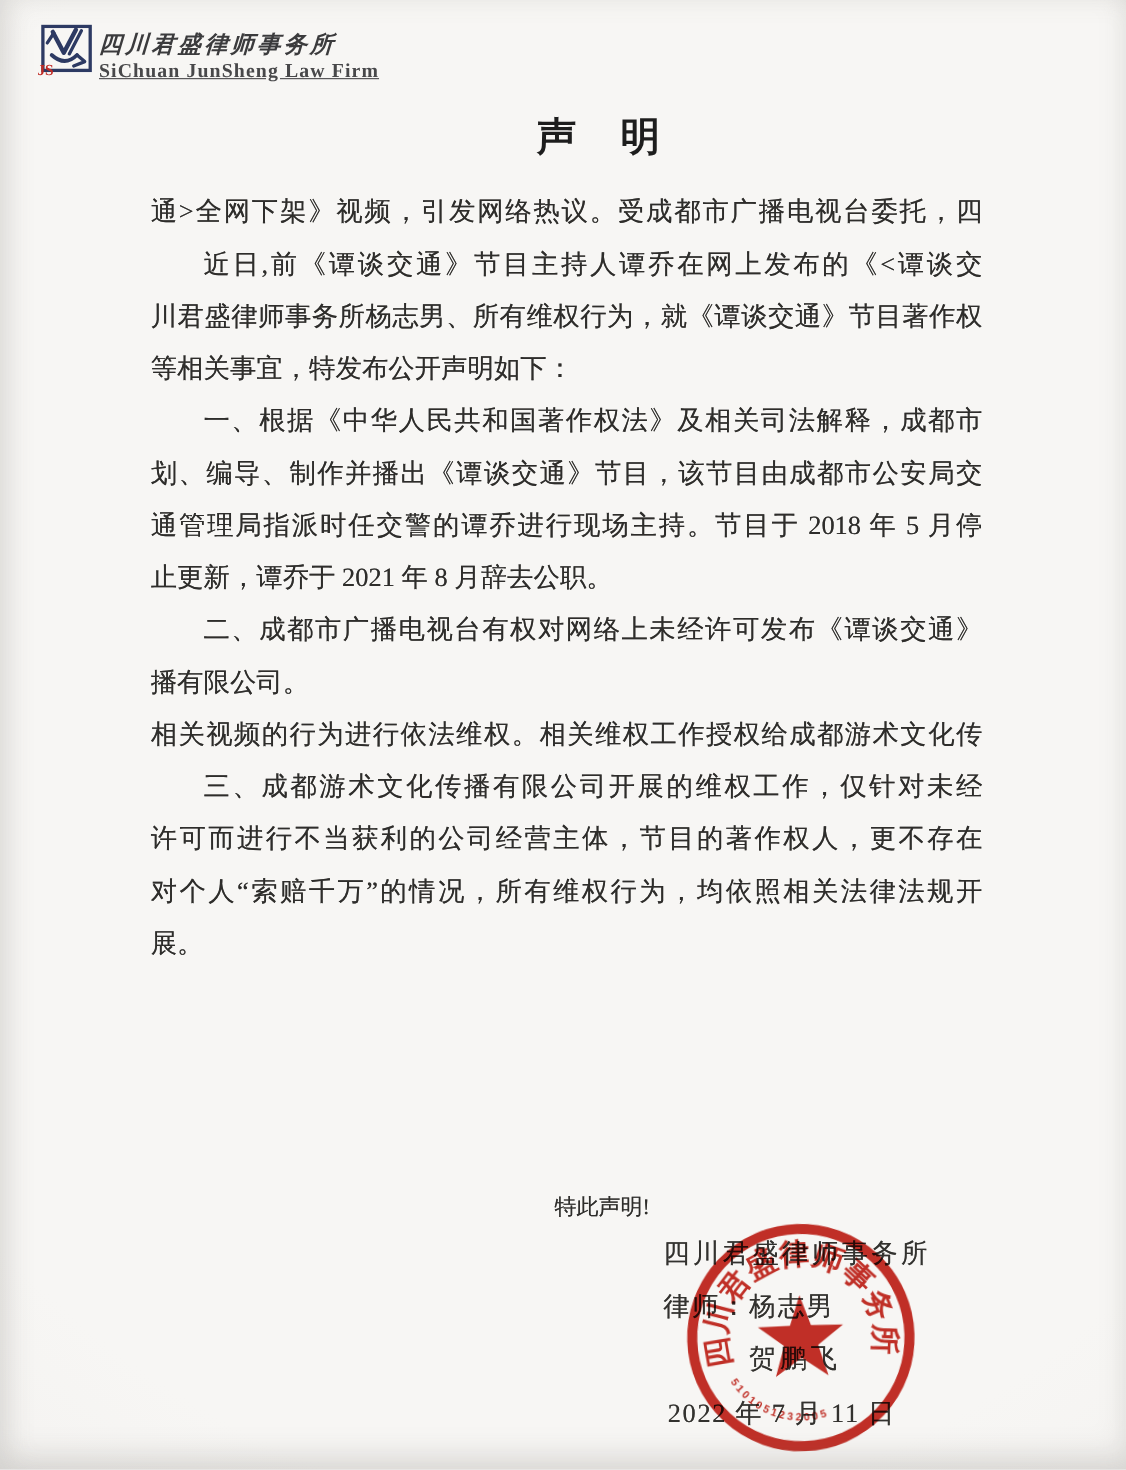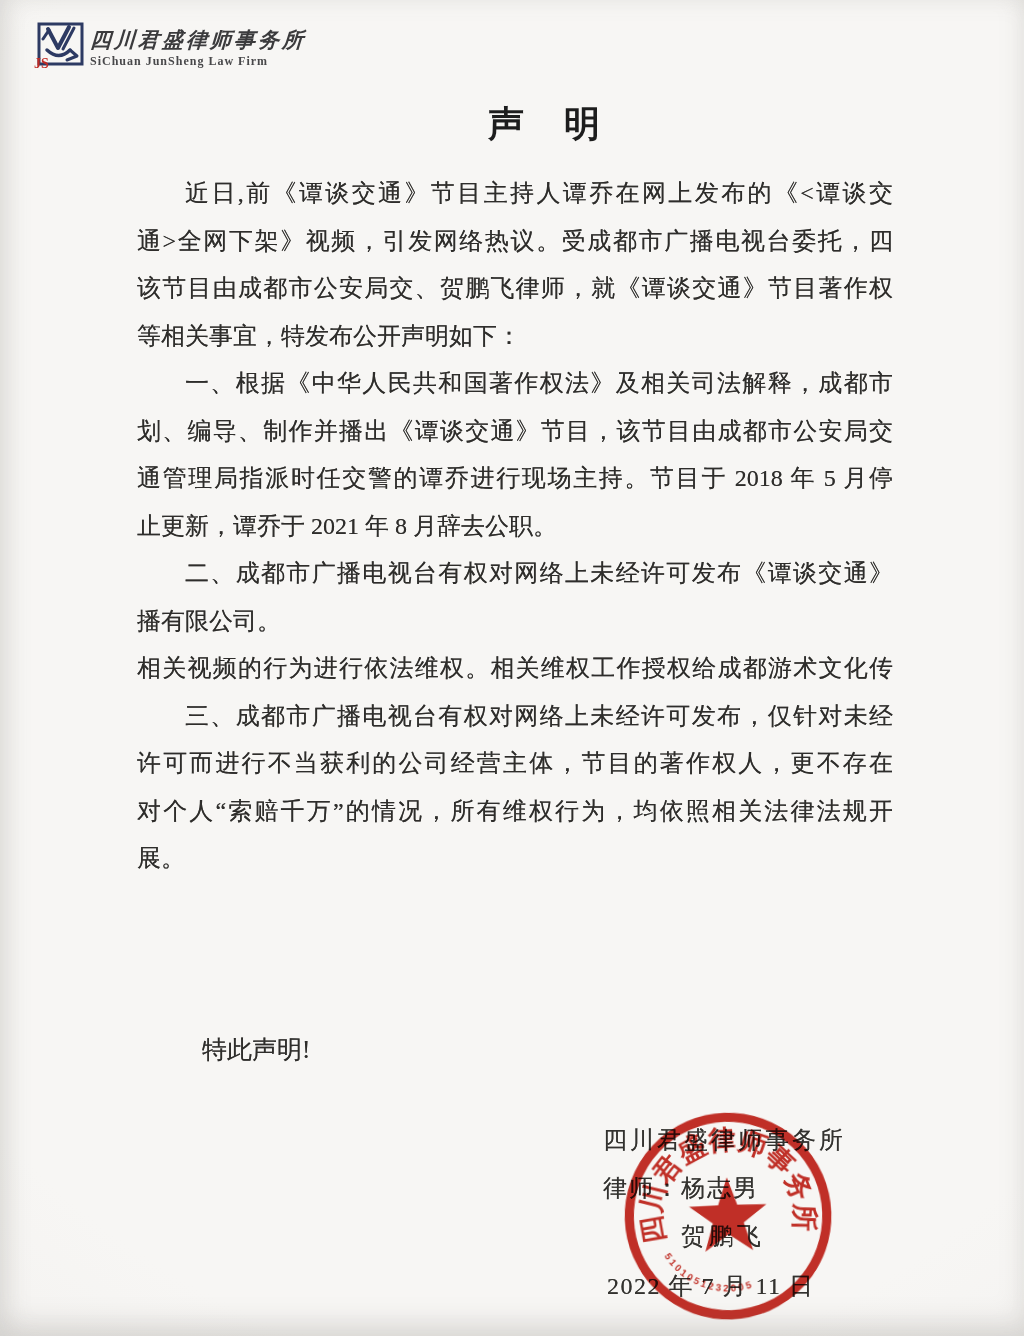--- a/index.html
+++ b/index.html
@@ -20,21 +20,21 @@
 
   
   .logo-box{position:absolute;left:33px;top:22px;width:54px;height:50px;text-align:right;}
   .firm-cn{
     position:absolute;left:90px;top:26px;
     font-size:21px;font-weight:bold;letter-spacing:3px;color:#3b3b3d;
     font-style:italic;transform:skewX(-3deg);
   }
   .firm-en{
     position:absolute;left:90px;top:54px;
-    font-size:12px;font-weight:bold;letter-spacing:1px;color:#48484a;
+    font-size:18px;font-weight:bold;letter-spacing:1px;color:#48484a;text-decoration:underline;
   }
 
   
   .doc-title{
     position:absolute;left:0;top:100px;width:100%;
     text-align:center;font-size:36px;font-weight:bold;color:#1d1d1d;
     letter-spacing:2px;
     padding-left:33px;
   }
 
@@ -42,23 +42,24 @@
   .doc-body{
     position:absolute;left:137px;top:170px;width:756px;
     font-size:24px;line-height:47.5px;
     text-shadow:0 0 .6px rgba(46,45,43,.7);
   }
   .line{text-align:justify;text-align-last:justify;height:47.5px;overflow:hidden;}
   .line.first{text-indent:48px;}
   .line.last{text-align-last:left;}
 
   .closing{
-    position:absolute;left:137px;top:1026px;width:756px;
-    font-size:25px;line-height:47.5px;text-indent:65px;
+    position:absolute;left:137px;top:1075px;width:756px;
+    font-size:20px;line-height:47.5px;text-indent:65px;
     text-shadow:0 0 .6px rgba(46,45,43,.7);
+    text-align:center;
   }
 
   
   .sig{position:absolute;font-size:24px;line-height:32px;color:#33322f;
        text-shadow:0 0 .6px rgba(46,45,43,.7);white-space:nowrap;}
   .sig-firm{left:603px;top:1124px;letter-spacing:3px;}
   .sig-lawyer{left:603px;top:1172px;letter-spacing:2px;}
   .sig-lawyer2{left:681px;top:1220px;letter-spacing:4px;}
   .sig-date{left:607px;top:1270px;letter-spacing:1.5px;}
 
@@ -84,32 +85,32 @@
       <path d="M37 28 L44 34 L34 38" fill="none" stroke="#2d3a63" stroke-width="3" stroke-linecap="round" stroke-linejoin="round"></path>
       <text x="1" y="46" font-size="14" font-weight="bold" fill="#c02a24" font-family="Liberation Serif, DejaVu Serif, serif">JS</text>
     </svg>
   </div>
   <div class="firm-cn">四川君盛律师事务所</div>
   <div class="firm-en">SiChuan JunSheng Law Firm</div>
 
   <div class="doc-title">声　明</div>
 
   <div class="doc-body">
+      <div class="line">通&gt;全网下架》视频，引发网络热议。受成都市广播电视台委托，四</div>
       <div class="line first">近日,前《谭谈交通》节目主持人谭乔在网上发布的《&lt;谭谈交</div>
-      <div class="line">通&gt;全网下架》视频，引发网络热议。受成都市广播电视台委托，四</div>
-      <div class="line">该节目由成都市公安局交、贺鹏飞律师，就《谭谈交通》节目著作权</div>
+      <div class="line">川君盛律师事务所杨志男、所有维权行为，就《谭谈交通》节目著作权</div>
       <div class="line last">等相关事宜，特发布公开声明如下：</div>
       <div class="line first">一、根据《中华人民共和国著作权法》及相关司法解释，成都市</div>
       <div class="line">划、编导、制作并播出《谭谈交通》节目，该节目由成都市公安局交</div>
       <div class="line">通管理局指派时任交警的谭乔进行现场主持。节目于 2018 年 5 月停</div>
       <div class="line last">止更新，谭乔于 2021 年 8 月辞去公职。</div>
       <div class="line first">二、成都市广播电视台有权对网络上未经许可发布《谭谈交通》</div>
       <div class="line last">播有限公司。</div>
       <div class="line">相关视频的行为进行依法维权。相关维权工作授权给成都游术文化传</div>
-      <div class="line first">三、成都市广播电视台有权对网络上未经许可发布，仅针对未经</div>
+      <div class="line first">三、成都游术文化传播有限公司开展的维权工作，仅针对未经</div>
       <div class="line">许可而进行不当获利的公司经营主体，节目的著作权人，更不存在</div>
       <div class="line">对个人“索赔千万”的情况，所有维权行为，均依照相关法律法规开</div>
       <div class="line last">展。</div>
     </div>
 
   <div class="closing">特此声明!</div>
 
   <div class="sig sig-firm">四川君盛律师事务所</div>
   <div class="sig sig-lawyer">律师：杨志男</div>
   <div class="sig sig-lawyer2">贺鹏飞</div>

